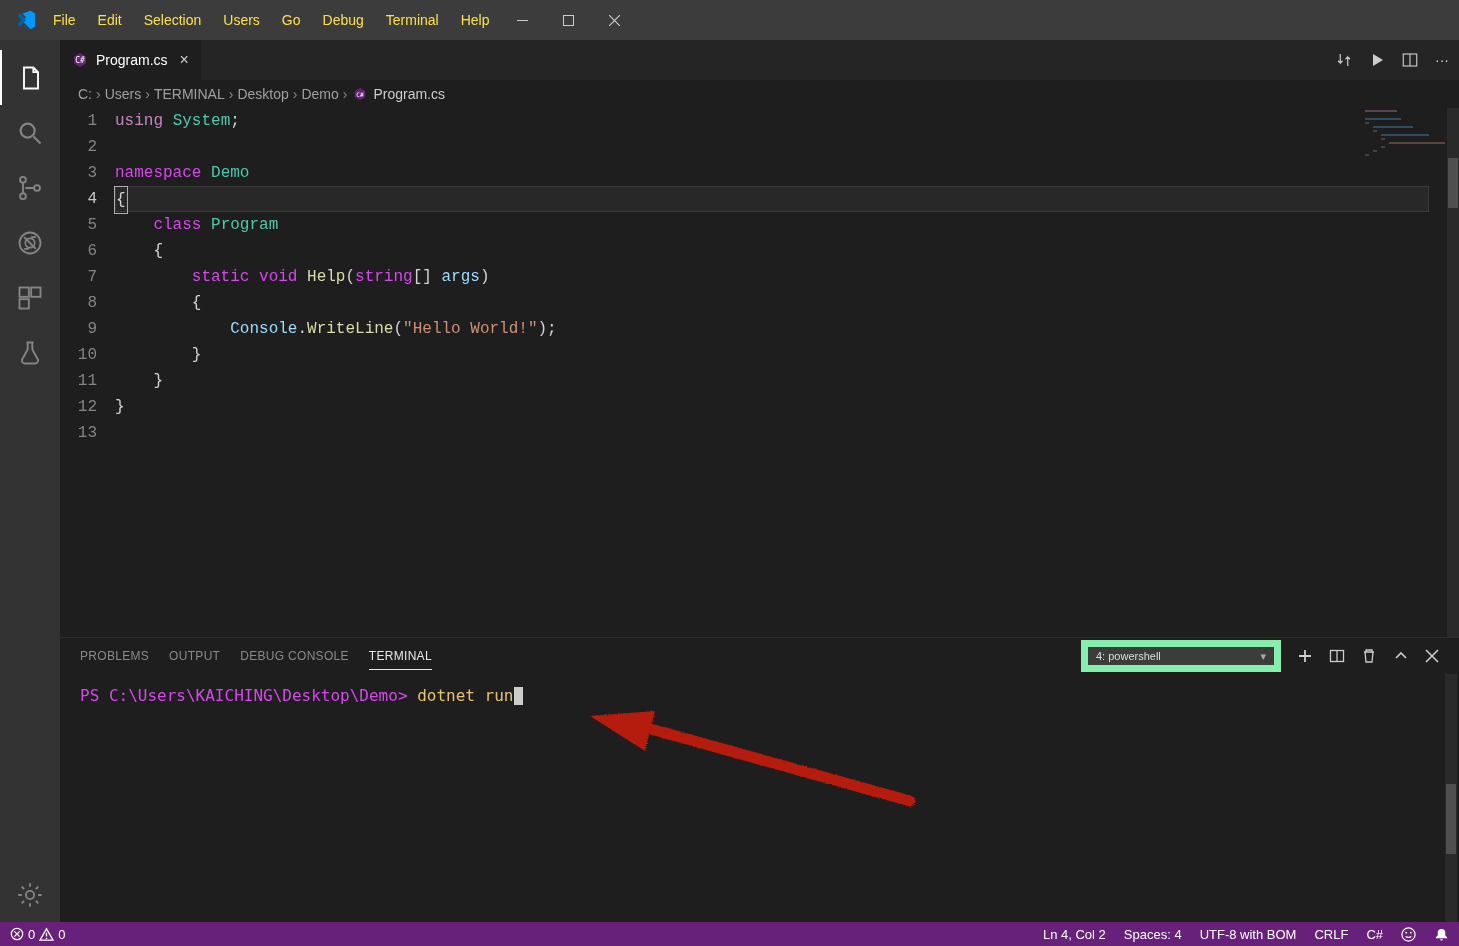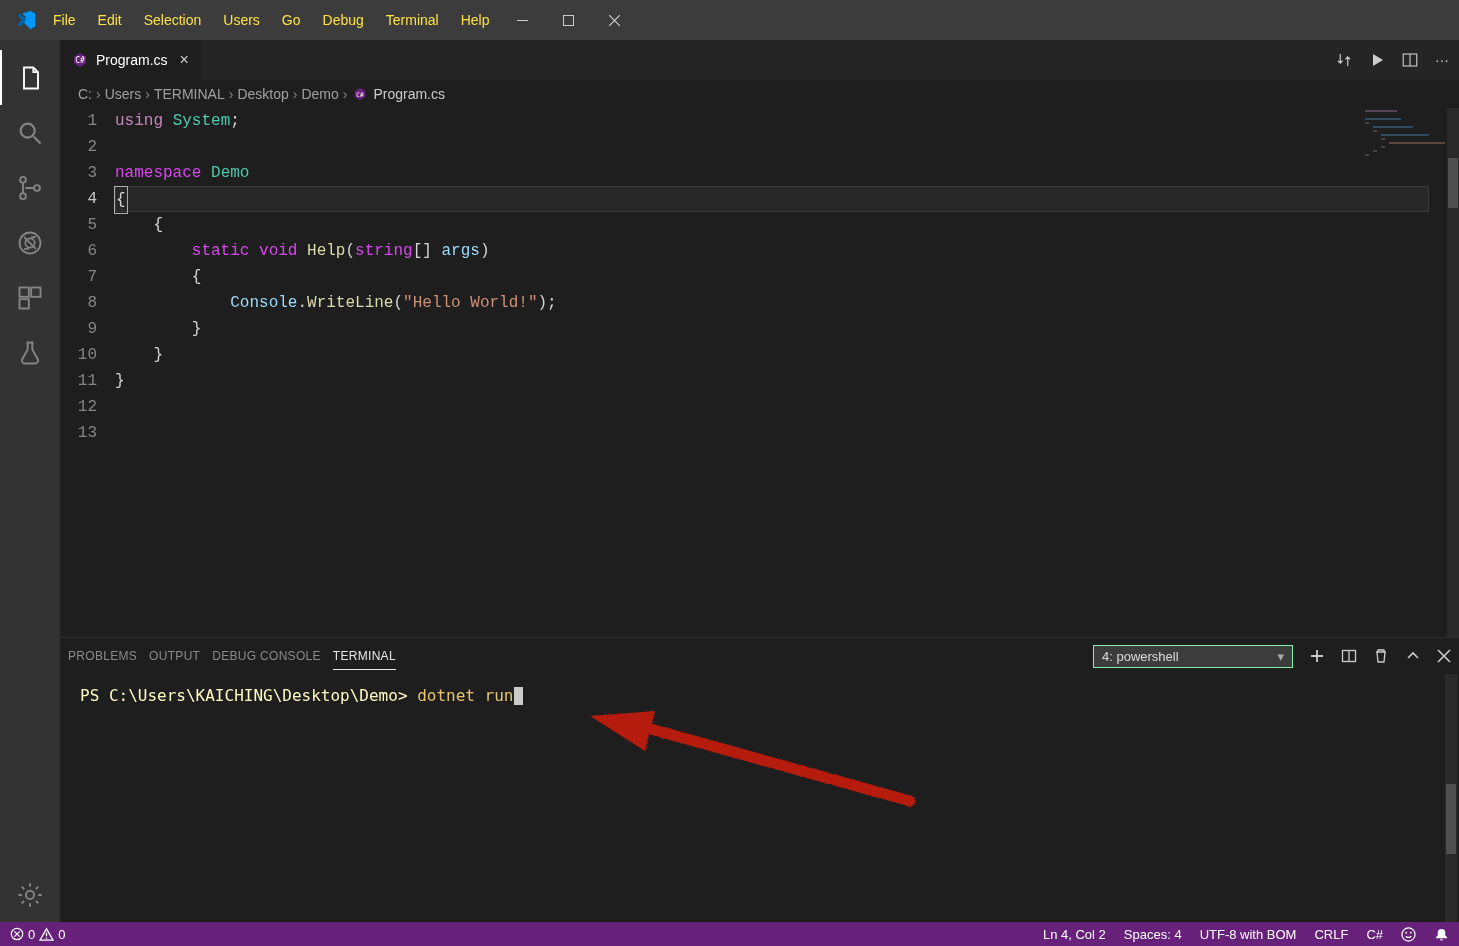--- a/index.html
+++ b/index.html
@@ -56,30 +56,30 @@
 .tok-type { color: #4ec9b0; }
 .tok-fn { color: #dcdcaa; }
 .tok-str { color: #ce9178; }
 .tok-punc { color: #d4d4d4; }
 .tok-var { color: #9cdcfe; text-align: right; }
 .cursor-box { display:inline-block; border:1px solid #aeafad; padding:0 1px; margin-left:-1px;}
 .minimap { position: absolute; top: 0; right: 14px; width: 80px; height: 120px; opacity: 0.35; }
 .mm-line { height: 2px; margin: 2px 0; background: #569cd6; }
 
 .panel { height: 285px; background: #1e1e1e; border-top: 1px solid #2d2d2d; display: flex; flex-direction: column; }
-.panel-tabs { height: 36px; display: flex; align-items: center; padding: 0 8px; gap: 12px; font-size: 12px; color: #8a8a8a; }
+.panel-tabs { height: 36px; display: flex; align-items: center; padding: 0 20px; gap: 20px; font-size: 12px; color: #8a8a8a; }
 .ptab { cursor: pointer; padding: 6px 0; letter-spacing: 0.3px; }
 .ptab.active { color: #e7e7e7; border-bottom: 1px solid #e7e7e7; }
 .panel-tabs .right { margin-left: auto; display: flex; align-items: center; gap: 16px; }
-.term-select { background: #3c3c3c; color: #ddd; border: 1px solid #86efac; padding: 3px 28px 3px 8px; font-size: 13px; position: relative; cursor: pointer; min-width: 200px; }
+.term-select { background: #3c3c3c; color: #ddd; border: 7px solid #86efac; padding: 3px 28px 3px 8px; font-size: 11px; position: relative; cursor: pointer; min-width: 200px; }
 .term-select::after { content: "▾"; position: absolute; right: 8px; top: 3px; color: #aaa; }
 .picon { cursor: pointer; color: #cccccc; }
 
 .terminal { flex: 1; padding: 12px 20px; font-family: Consolas, monospace; font-size: 16px; color: #cccccc; position: relative; }
-.term-prompt { color: #fef9c3; }
+.term-prompt { color: #d946ef; }
 .term-cmd { color: #e8c36f; }
 .term-cursor { display: inline-block; width: 9px; height: 18px; background: #cccccc; vertical-align: text-bottom; margin-left: 1px; }
 
 .status-bar { height: 24px; background: #68217a; color: #ffffff; display: flex; align-items: center; font-size: 13px; padding: 0 10px; }
 .status-bar .left { display: flex; align-items: center; gap: 4px; }
 .status-bar .right { margin-left: auto; display: flex; align-items: center; gap: 18px; }
 .sb-item { cursor: pointer; display: flex; align-items: center; gap: 4px; }
 
 .arrow-annot { position: absolute; left: 520px; top: 32px; pointer-events: none; }
 
@@ -245,20 +245,21 @@
           <div class="ln">11</div>
           <div class="ln">12</div>
           <div class="ln">13</div>
       </div>
       <div class="code">
         <div class="hl-line" style="top:78px;"></div>
         <div class="code-line"><span class="tok-using">using</span> <span class="tok-type">System</span><span class="tok-punc">;</span></div>
         <div class="code-line"></div>
         <div class="code-line"><span class="tok-kw">namespace</span> <span class="tok-type">Demo</span></div>
         <div class="code-line" style="position:relative;z-index:1;"><span class="cursor-box tok-punc">{</span></div>
+        <div class="code-line">    <span class="tok-kw">class</span> <span class="tok-type">Program</span></div>
         <div class="code-line">    <span class="tok-punc">{</span></div>
         <div class="code-line">        <span class="tok-kw">static</span> <span class="tok-kw">void</span> <span class="tok-fn">Help</span><span class="tok-punc">(</span><span class="tok-kw">string</span><span class="tok-punc">[]</span> <span class="tok-var">args</span><span class="tok-punc">)</span></div>
         <div class="code-line">        <span class="tok-punc">{</span></div>
         <div class="code-line">            <span class="tok-var">Console</span><span class="tok-punc">.</span><span class="tok-fn">WriteLine</span><span class="tok-punc">(</span><span class="tok-str">"Hello World!"</span><span class="tok-punc">);</span></div>
         <div class="code-line">        <span class="tok-punc">}</span></div>
         <div class="code-line">    <span class="tok-punc">}</span></div>
         <div class="code-line"><span class="tok-punc">}</span></div>
         <div class="code-line"></div>
       </div>
       <div class="minimap">

